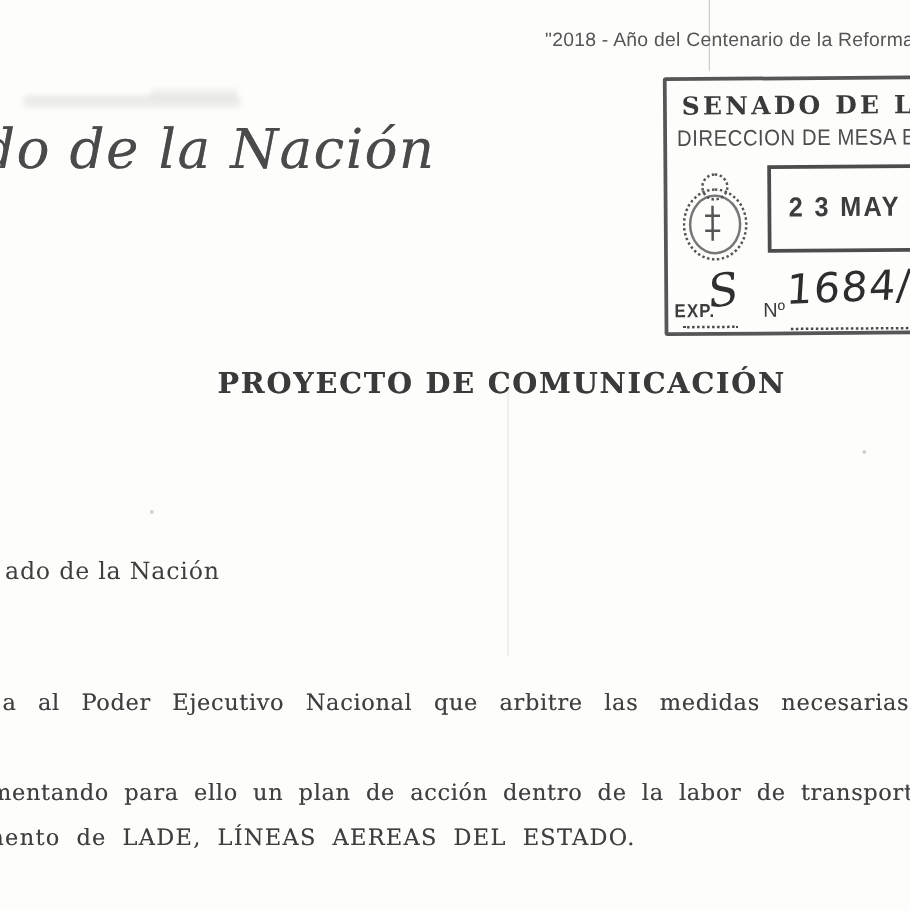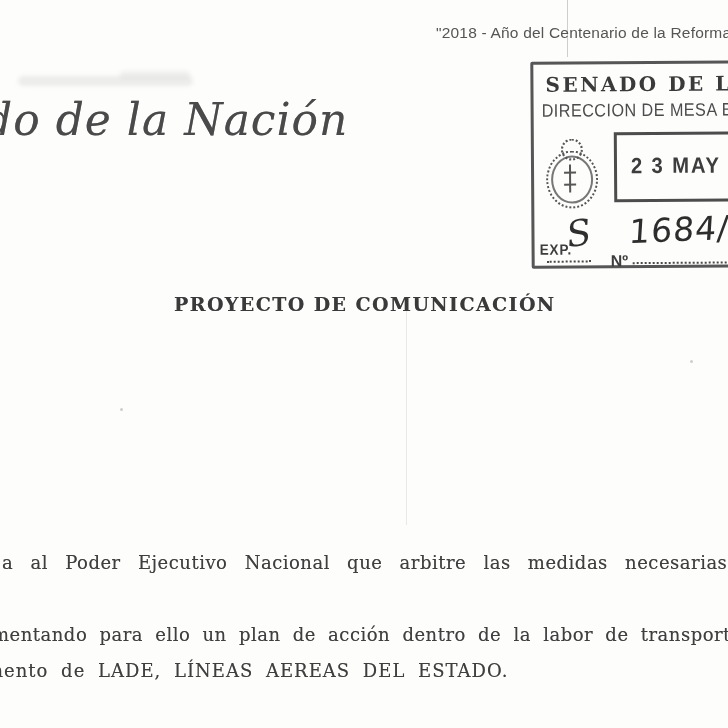--- a/index.html
+++ b/index.html
@@ -26,21 +26,21 @@
   
   .letterhead{
     position:absolute;left:-16px;top:94px;
     font-style:italic;font-size:44px;color:#4a4a4a;
     white-space:nowrap;letter-spacing:1px;
     text-shadow:0 0 .5px rgba(70,70,70,.5);
   }
   
   .doc-title{
     position:absolute;left:174px;top:293px;
-    font-weight:bold;font-size:19px;letter-spacing:1.4px;color:#3a3a3a;
+    font-weight:bold;font-size:23px;letter-spacing:1.4px;color:#3a3a3a;
     white-space:nowrap;text-shadow:0 0 .4px rgba(55,55,55,.5);
   }
   
   .salutation{
     position:absolute;left:4px;top:446px;
     font-size:19px;color:#3e3e3e;letter-spacing:.6px;white-space:nowrap;
   }
   
   .bl{
     position:absolute;white-space:nowrap;font-size:18px;color:#3f3f3f;
@@ -84,22 +84,22 @@
     left:5px;top:176px;font-family:"Liberation Sans",sans-serif;font-weight:bold;
     font-size:15px;color:#3d3d3d;letter-spacing:1px;
     transform:scaleX(.9);transform-origin:left top;
   }
   .exp-dots1{left:12px;top:184px;width:44px;height:12px;border-bottom:2px dotted #4a4a4a;}
   .exp-letter{
     left:32px;top:148px;font-size:36px;color:#2f2f2f;font-style:italic;
     font-family:"DejaVu Serif",serif;transform:rotate(-8deg);
   }
   .numero-label{
-    left:76px;top:176px;font-family:"Liberation Sans",sans-serif;font-weight:bold;
-    font-size:16px;color:#3d3d3d;margin-top:12px;
+    left:76px;top:176px;font-family:"Liberation Sans",sans-serif;font-weight:normal;
+    font-size:16px;color:#3d3d3d;
   }
   .exp-number{
     left:96px;top:148px;font-size:33px;color:#2d2d2d;
     font-family:"DejaVu Sans",sans-serif;letter-spacing:1px;white-space:nowrap;
     transform:skewX(-6deg) rotate(-2deg);transform-origin:left top;
   }
   .exp-dots2{left:98px;top:186px;width:110px;height:12px;border-bottom:2px dotted #4a4a4a;}
 </style>
 </head>
 <body>
@@ -137,18 +137,19 @@
     <div class="exp-label">EXP.</div>
     <div class="exp-dots1"></div>
     <div class="exp-letter">S</div>
     <div class="numero-label">Nº</div>
     <div class="exp-number">1684/1</div>
     <div class="exp-dots2"></div>
   </div>
 
   <div class="doc-title">PROYECTO DE COMUNICACIÓN</div>
 
+  <div class="salutation">ado de la Nación</div>
 
   <div class="bl bl0">a al Poder Ejecutivo Nacional que arbitre las medidas necesarias con</div>
   <div class="bl bl2">mentando para ello un plan de acción dentro de la labor de transporte aéreo</div>
   <div class="bl bl3">mento de LADE, LÍNEAS AEREAS DEL ESTADO.</div>
 
 </div>
 
 </body></html>

